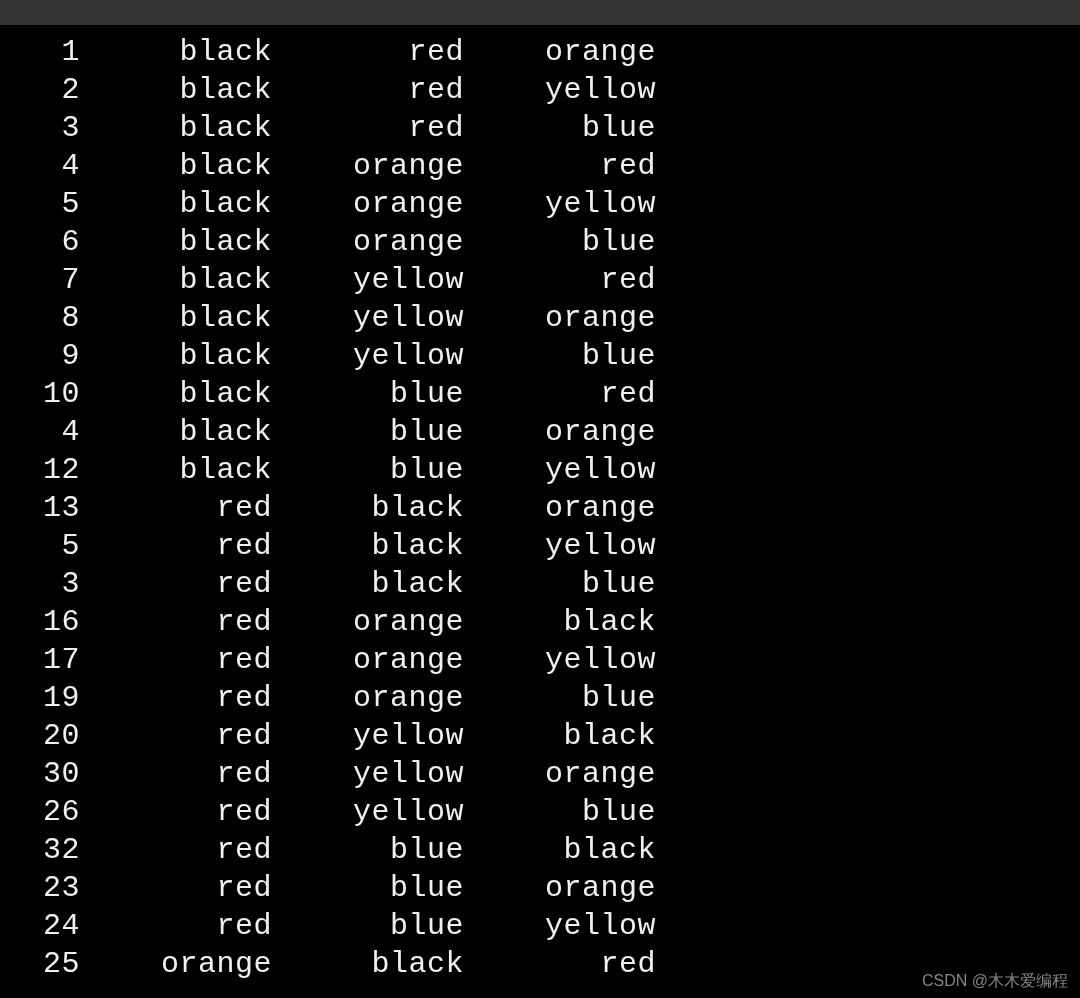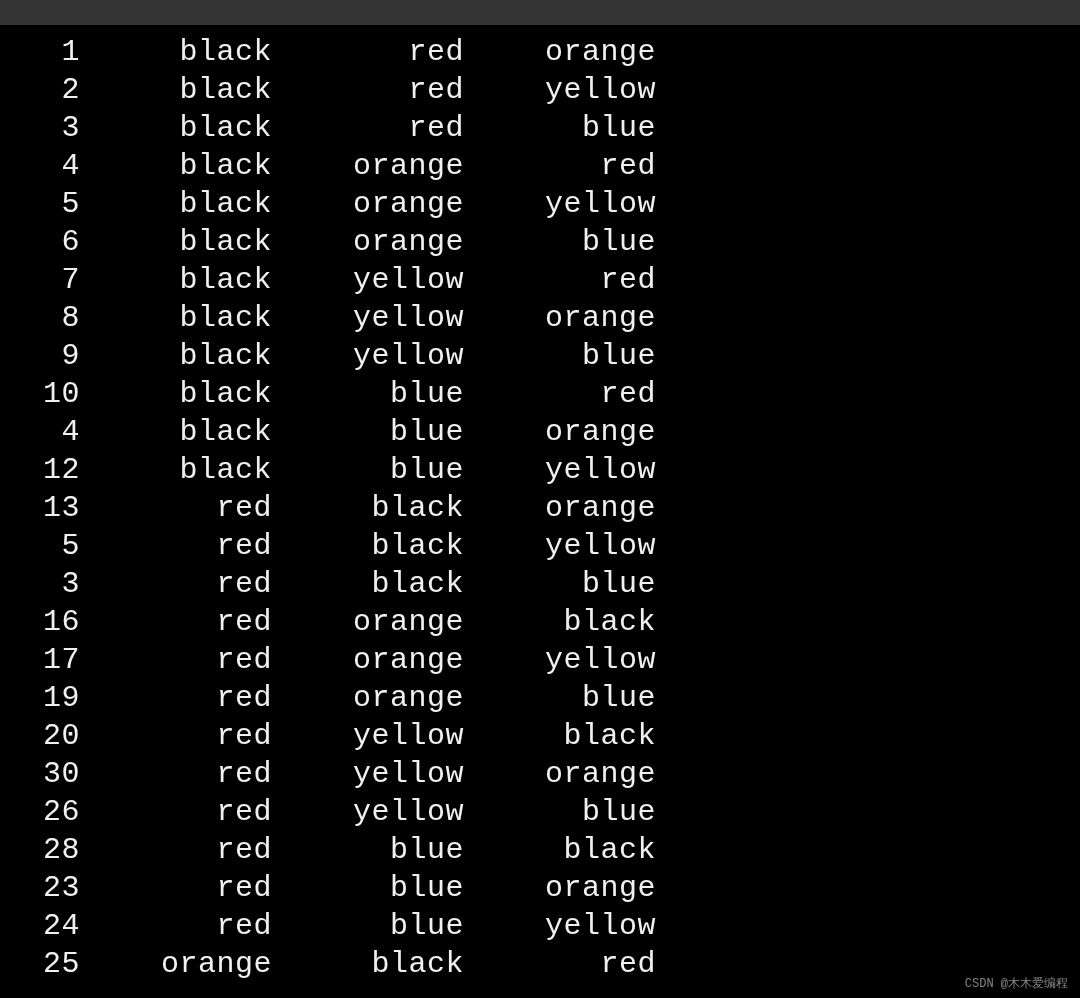--- a/index.html
+++ b/index.html
@@ -37,22 +37,22 @@
     }
     .col2, .col3, .col4 {
       width: 192px;
       text-align: right;
     }
     .watermark {
       position: absolute;
       bottom: 6px;
       right: 12px;
       color: #b0b0b0;
-      font-family: Liberation Mono, monospace;
-      font-size: 12px;
+      font-family: Liberation Sans, sans-serif;
+      font-size: 16px;
       opacity: 0.75;
     }
   </style>
 </head>
 <body>
 
 <div class="title-bar"></div>
 
 <div class="terminal-content">
   <div id="rows-container">
@@ -70,20 +70,20 @@
       <div class="row"><span class="col1">12</span><span class="col2">black</span><span class="col3">blue</span><span class="col4">yellow</span></div>
       <div class="row"><span class="col1">13</span><span class="col2">red</span><span class="col3">black</span><span class="col4">orange</span></div>
       <div class="row"><span class="col1">5</span><span class="col2">red</span><span class="col3">black</span><span class="col4">yellow</span></div>
       <div class="row"><span class="col1">3</span><span class="col2">red</span><span class="col3">black</span><span class="col4">blue</span></div>
       <div class="row"><span class="col1">16</span><span class="col2">red</span><span class="col3">orange</span><span class="col4">black</span></div>
       <div class="row"><span class="col1">17</span><span class="col2">red</span><span class="col3">orange</span><span class="col4">yellow</span></div>
       <div class="row"><span class="col1">19</span><span class="col2">red</span><span class="col3">orange</span><span class="col4">blue</span></div>
       <div class="row"><span class="col1">20</span><span class="col2">red</span><span class="col3">yellow</span><span class="col4">black</span></div>
       <div class="row"><span class="col1">30</span><span class="col2">red</span><span class="col3">yellow</span><span class="col4">orange</span></div>
       <div class="row"><span class="col1">26</span><span class="col2">red</span><span class="col3">yellow</span><span class="col4">blue</span></div>
-      <div class="row"><span class="col1">28</span><span class="col2">red</span><span class="col3">blue</span><span class="col4">black</span></div>
+      <div class="row"><span class="col1">32</span><span class="col2">red</span><span class="col3">blue</span><span class="col4">black</span></div>
       <div class="row"><span class="col1">23</span><span class="col2">red</span><span class="col3">blue</span><span class="col4">orange</span></div>
       <div class="row"><span class="col1">24</span><span class="col2">red</span><span class="col3">blue</span><span class="col4">yellow</span></div>
       <div class="row"><span class="col1">25</span><span class="col2">orange</span><span class="col3">black</span><span class="col4">red</span></div>
     </div>
 </div>
 
 <div class="watermark">CSDN @木木爱编程</div>
 
 </body></html>

